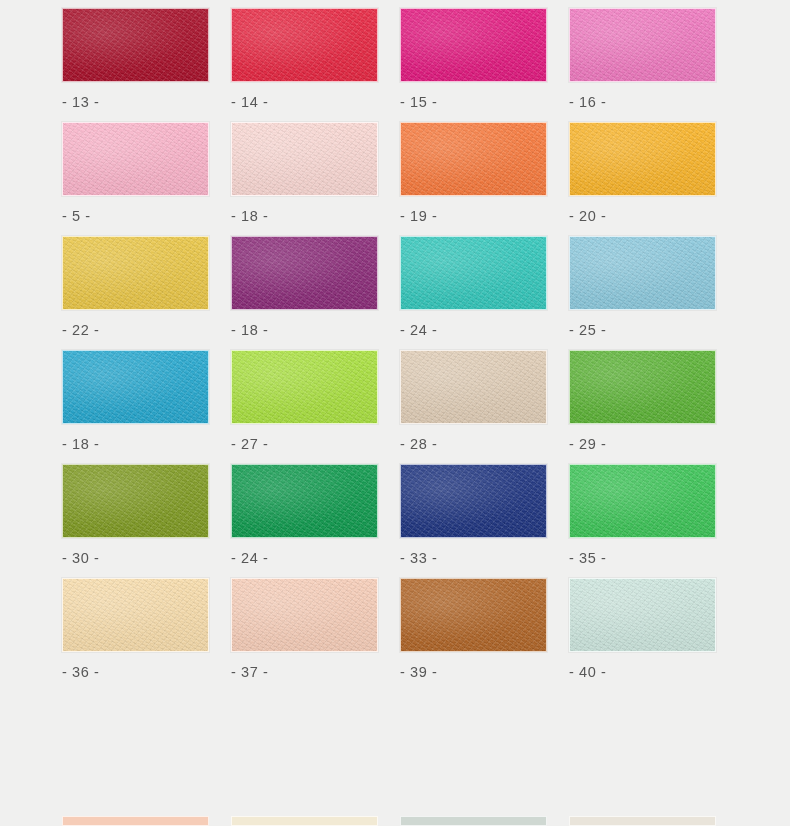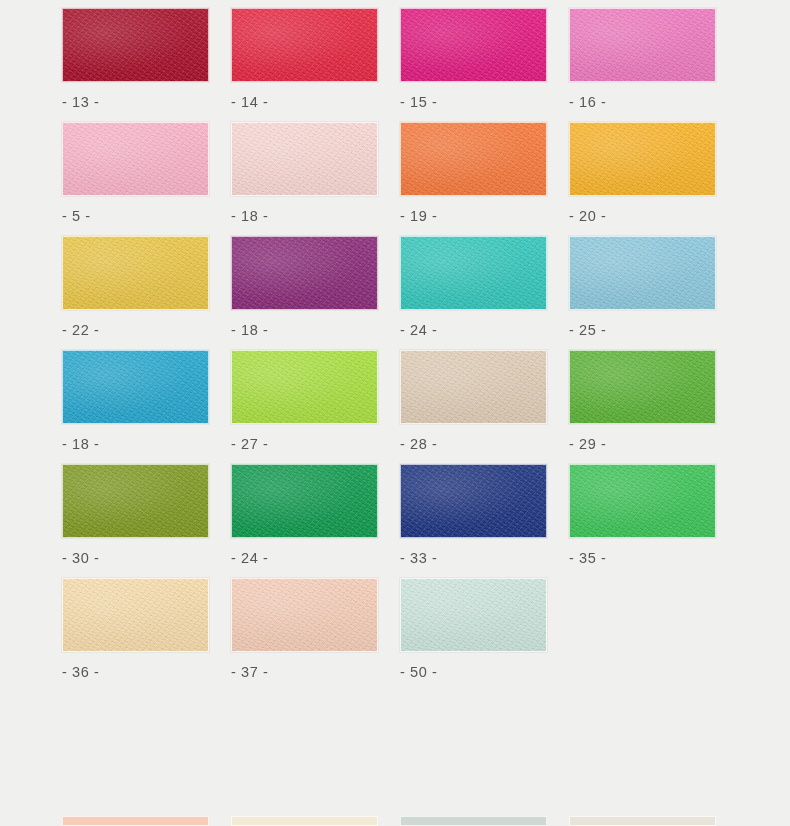--- a/index.html
+++ b/index.html
@@ -187,22 +187,26 @@
       </div>
       <div class="swatch-cell">
         <div class="swatch-chip" style="background-color: rgb(247, 220, 171);"></div>
         <div class="swatch-label">- 36 -</div>
       </div>
       <div class="swatch-cell">
         <div class="swatch-chip" style="background-color: rgb(246, 205, 184);"></div>
         <div class="swatch-label">- 37 -</div>
       </div>
       <div class="swatch-cell">
+        <div class="swatch-chip" style="background-color: rgb(176, 101, 39);"></div>
+        <div class="swatch-label">- 39 -</div>
+      </div>
+      <div class="swatch-cell">
         <div class="swatch-chip" style="background-color: rgb(204, 229, 221);"></div>
-        <div class="swatch-label">- 50 -</div>
+        <div class="swatch-label">- 40 -</div>
       </div>
     </div>
   <div class="bleed-row">
       <div class="bleed-chip" style="background-color: rgb(246, 205, 184);"></div>
       <div class="bleed-chip" style="background-color: rgb(242, 234, 212);"></div>
       <div class="bleed-chip" style="background-color: rgb(207, 216, 210);"></div>
       <div class="bleed-chip" style="background-color: rgb(233, 228, 218);"></div>
     </div>
 </div>
 

